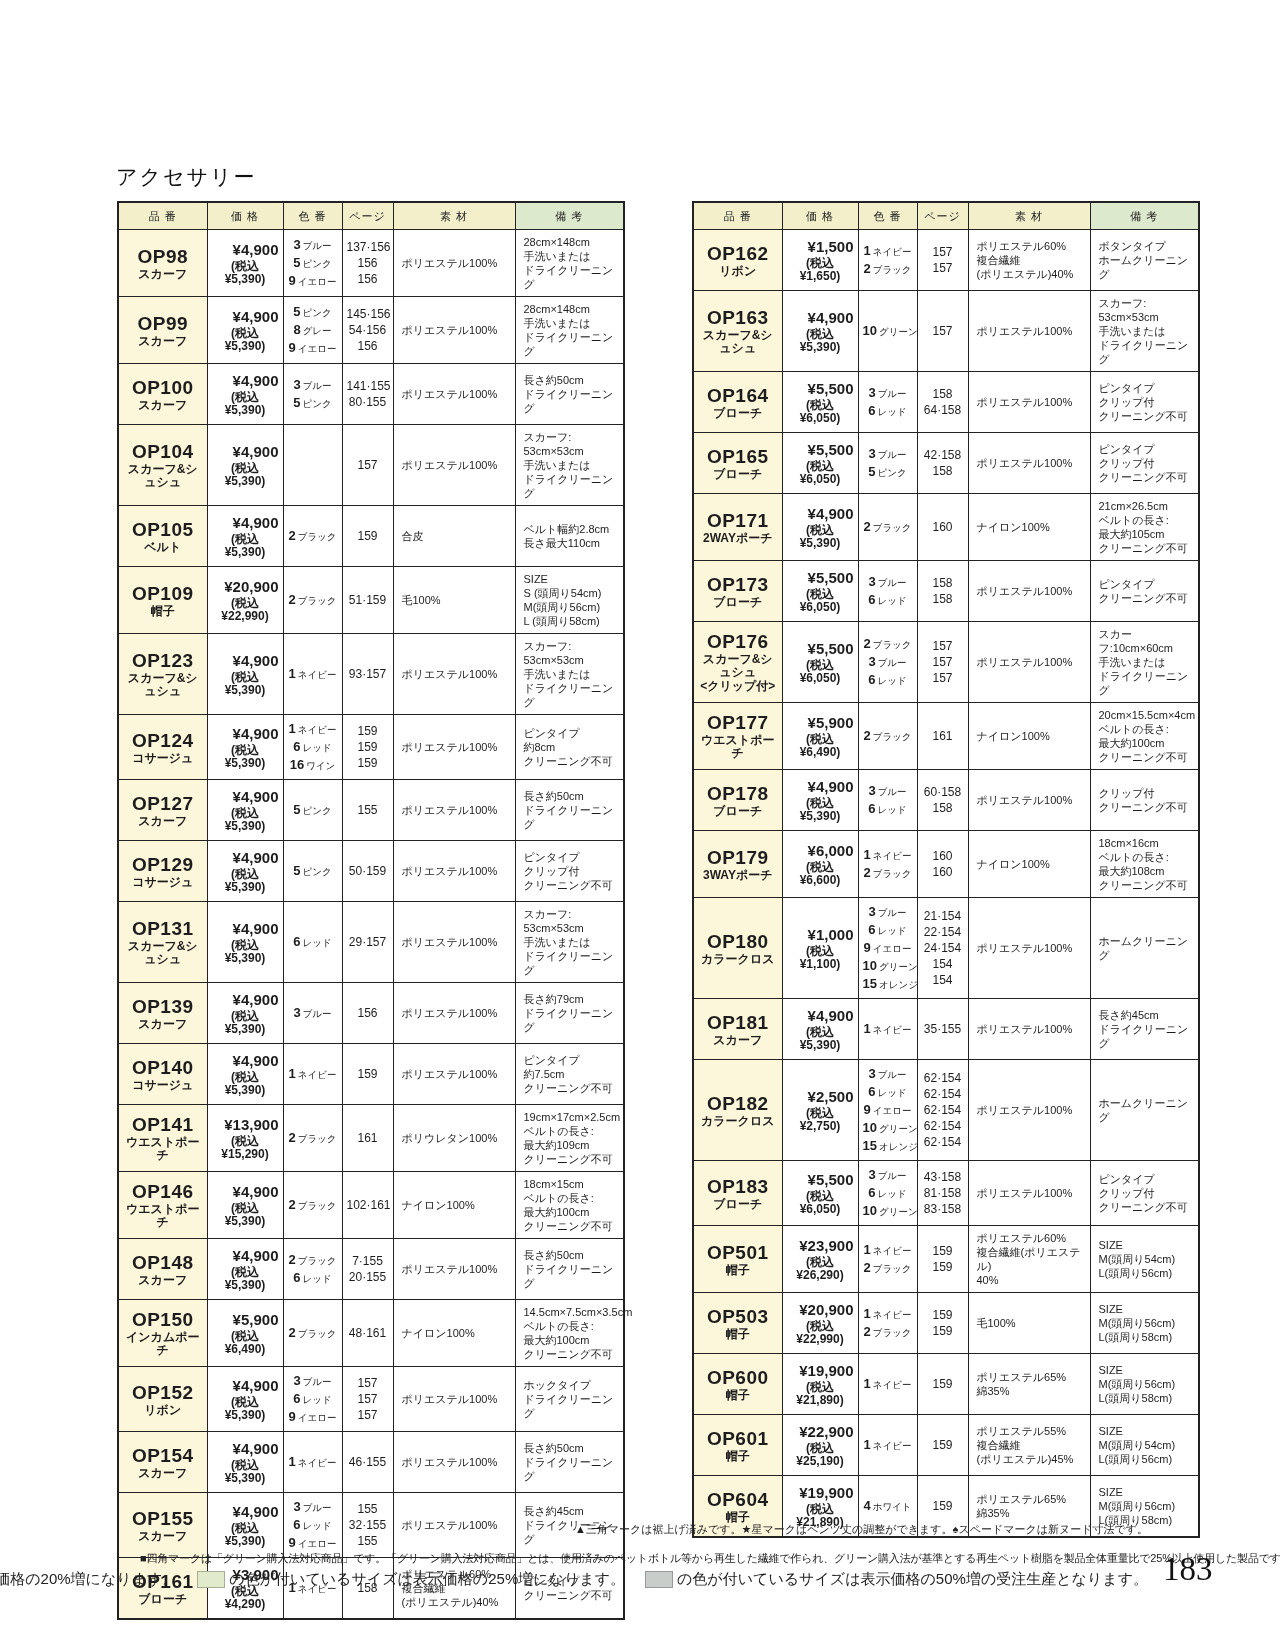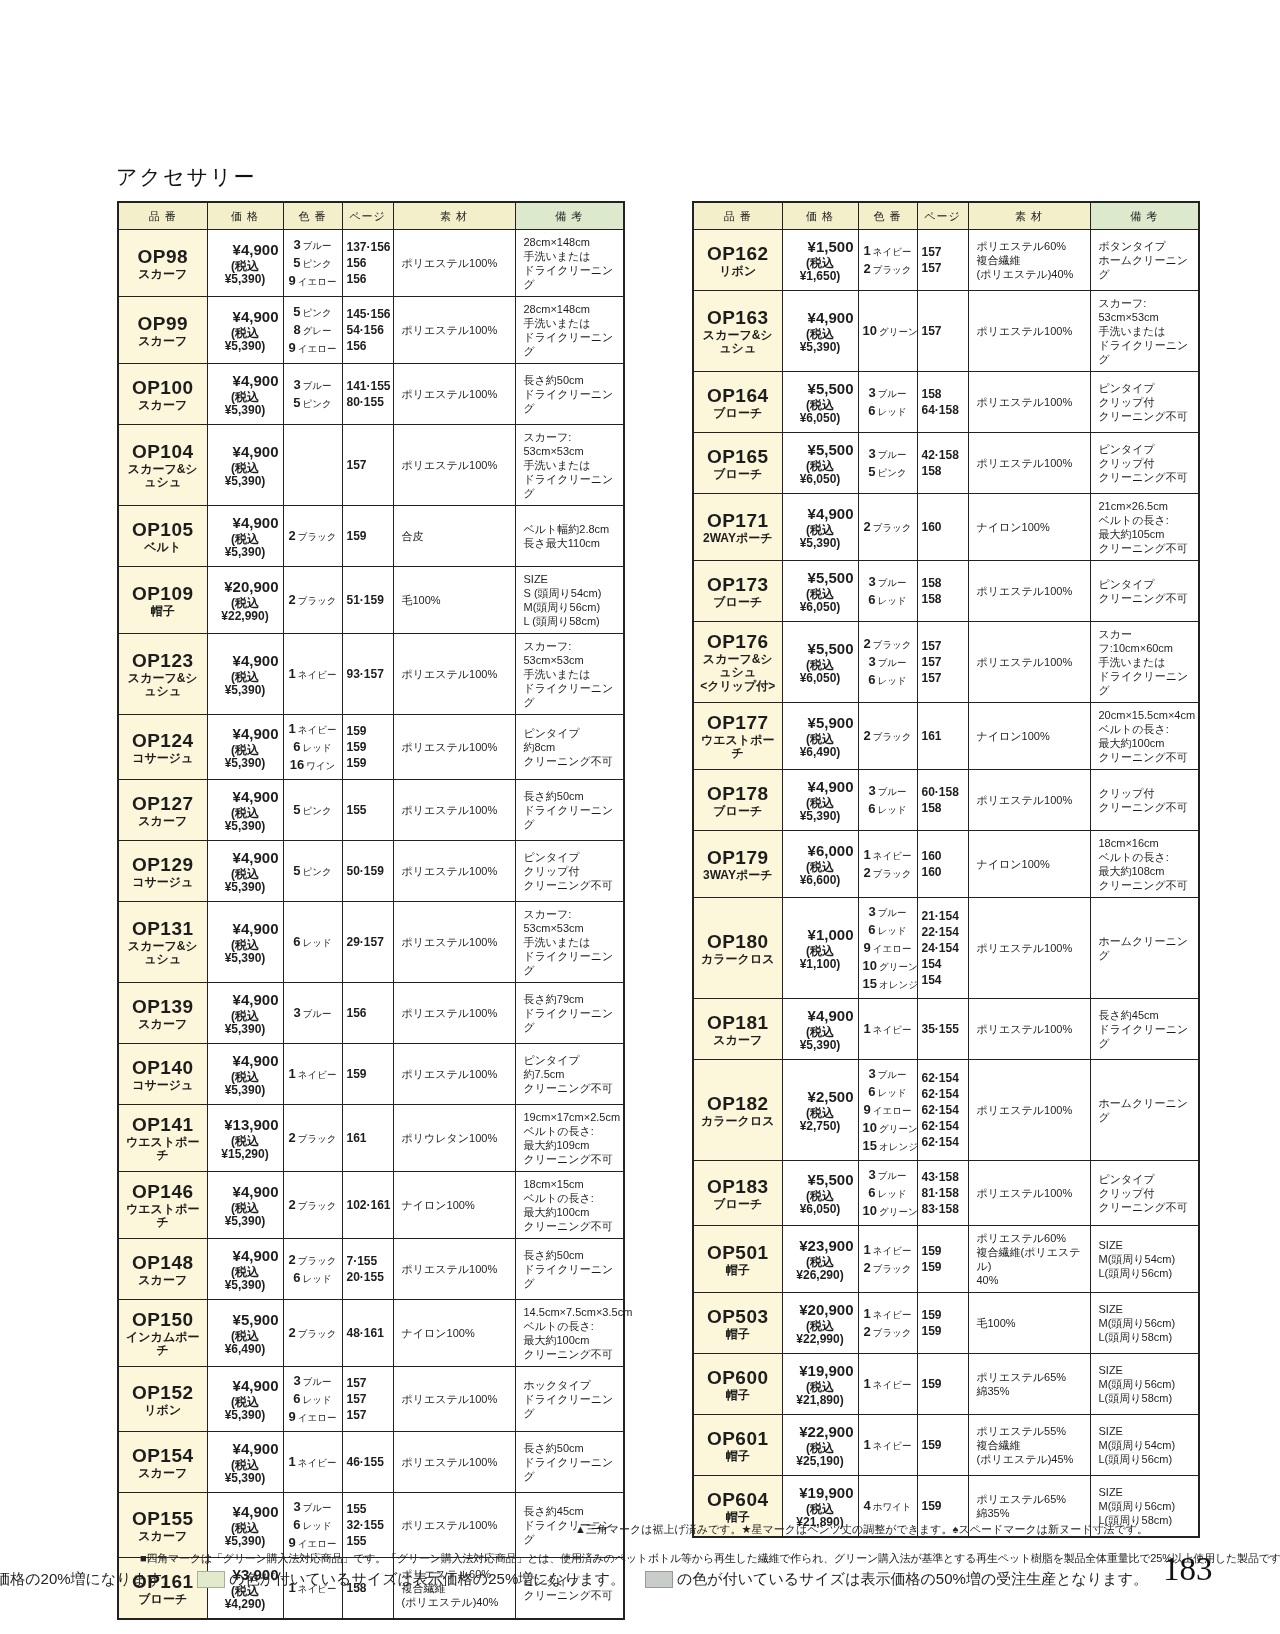--- a/index.html
+++ b/index.html
@@ -29,21 +29,21 @@
   td.cell-code{background:#fcf7da;text-align:center;}
   .code{font-weight:bold;font-size:19px;line-height:21px;letter-spacing:0.5px;}
   .category{font-size:12px;line-height:13px;margin-top:1px;font-weight:bold;}
   td.cell-price{text-align:center;}
   .price{font-weight:bold;font-size:15px;line-height:18px;text-align:right;}
   .tax{font-weight:bold;font-size:12px;line-height:13px;margin-top:1px;}
   td.cell-colors{text-align:center;}
   .color-line{line-height:16px;white-space:nowrap;}
   .color-num{font-weight:bold;font-size:13px;}
   .color-name{font-size:9.5px;margin-left:2px;}
-  td.cell-pages{text-align:left;font-weight:bold;}
+  td.cell-pages{text-align:center;}
   .page-line{font-size:12px;line-height:16px;}
   td.cell-material,td.cell-remarks{text-align:left;padding-left:8px;padding-right:4px;}
   .material-line,.remark-line{font-size:11px;line-height:14px;}
   .footnote-1{
     position:absolute;top:1522px;right:132px;font-size:11px;color:#222;white-space:nowrap;
   }
   .footnote-2{
     position:absolute;top:1551px;left:140px;font-size:11px;color:#222;white-space:nowrap;letter-spacing:-0.2px;
   }
   .swatch-row{

